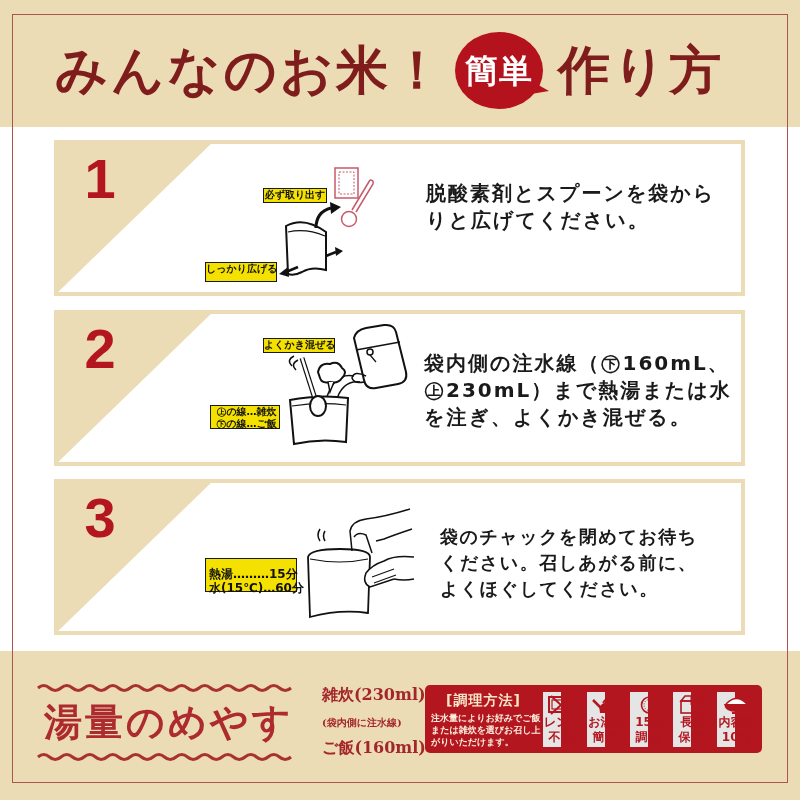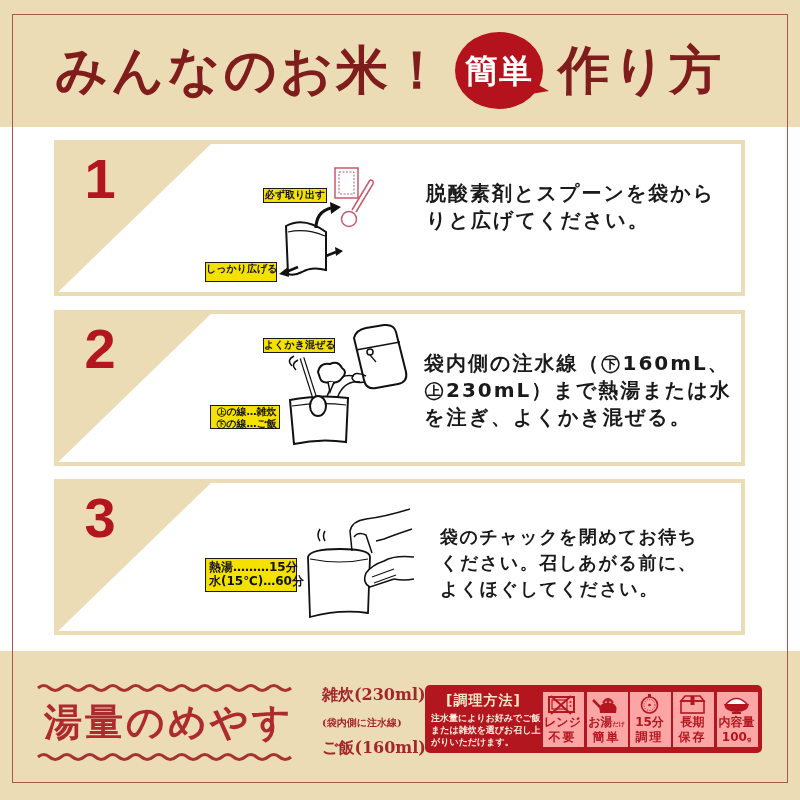--- a/index.html
+++ b/index.html
@@ -15,37 +15,37 @@
 .badge svg{position:absolute;left:0;top:0}
 .badge-text{position:absolute;left:0;top:0;width:88px;height:77px;line-height:77px;text-align:center;color:#ffffff;font-size:33px;font-weight:bold;letter-spacing:1px;white-space:nowrap}
 
 .card{position:absolute;left:54px;width:691px;height:156px;background:#ffffff;box-shadow:inset 0 0 0 4px #ebdcb5;overflow:hidden}
 .card-tri{position:absolute;left:0;top:0;width:161px;height:156px;background:#ebdcb5;clip-path:polygon(0 0,100% 0,0 100%)}
 .step-num{position:absolute;left:16px;top:11px;width:60px;text-align:center;font-family:"Liberation Sans",sans-serif;font-weight:bold;font-size:56px;line-height:56px;color:#b3161f}
 .illus{position:absolute;left:0;top:0}
 .label{position:absolute;background:#f4e100;border:1.5px solid #1a1a1a;font-size:10px;font-weight:bold;color:#111;white-space:nowrap;text-align:center;line-height:12px}
 .label span{display:block}
 .label.two{text-align:center;padding-left:3px}
-.label.big{font-size:12px;line-height:14px;padding-top:1px;text-align:center;padding-left:3px}
+.label.big{font-size:12px;line-height:14px;padding-top:8px;text-align:center;padding-left:3px}
 .step-text{position:absolute;font-weight:bold;color:#1a1a1a;white-space:nowrap}
 .step-text span{display:block}
 .st12{font-size:20px;line-height:27px;letter-spacing:2px}
 .st3{font-size:18px;line-height:26px;letter-spacing:1.5px}
 
 .wave{position:absolute;left:36px}
 .guide-title{position:absolute;left:44px;top:697px;font-size:38px;line-height:50px;font-weight:bold;color:#ad2a2e;letter-spacing:3px;white-space:nowrap}
 .guide-line{position:absolute;left:322px;font-family:"DejaVu Serif",serif;font-weight:bold;color:#a3262b;white-space:nowrap}
 .gl-big{font-size:16px;line-height:22px}
 .gl-small{font-size:10px;line-height:16px}
 
 .panel{position:absolute;left:425px;top:685px;width:337px;height:68px;background:#b3161e;border-radius:5px}
 .panel-heading{position:absolute;left:0;top:6px;width:117px;text-align:center;font-size:14px;line-height:18px;color:#f5e7c9;font-weight:bold;letter-spacing:1px;white-space:nowrap}
 .panel-desc{position:absolute;left:6px;top:27px;font-size:9px;line-height:12px;color:#fbeedd;font-weight:bold;white-space:nowrap}
 .panel-desc span{display:block}
-.feat{position:absolute;top:7px;width:41px;height:55px;background:#fca5a5}
+.feat{position:absolute;top:7px;width:18px;height:55px;background:#e5e5e5}
 .feat svg{position:absolute;left:0;top:1px}
 .feat-l{position:absolute;left:0;width:39px;text-align:center;font-size:12px;line-height:14px;font-weight:bold;color:#b3161e;white-space:nowrap}
 .fl1{top:23px}
 .fl2{top:38px;letter-spacing:2px}
 .small{font-size:6px}
 </style>
 </head>
 <body>
 
 <div class="white-band"></div>

